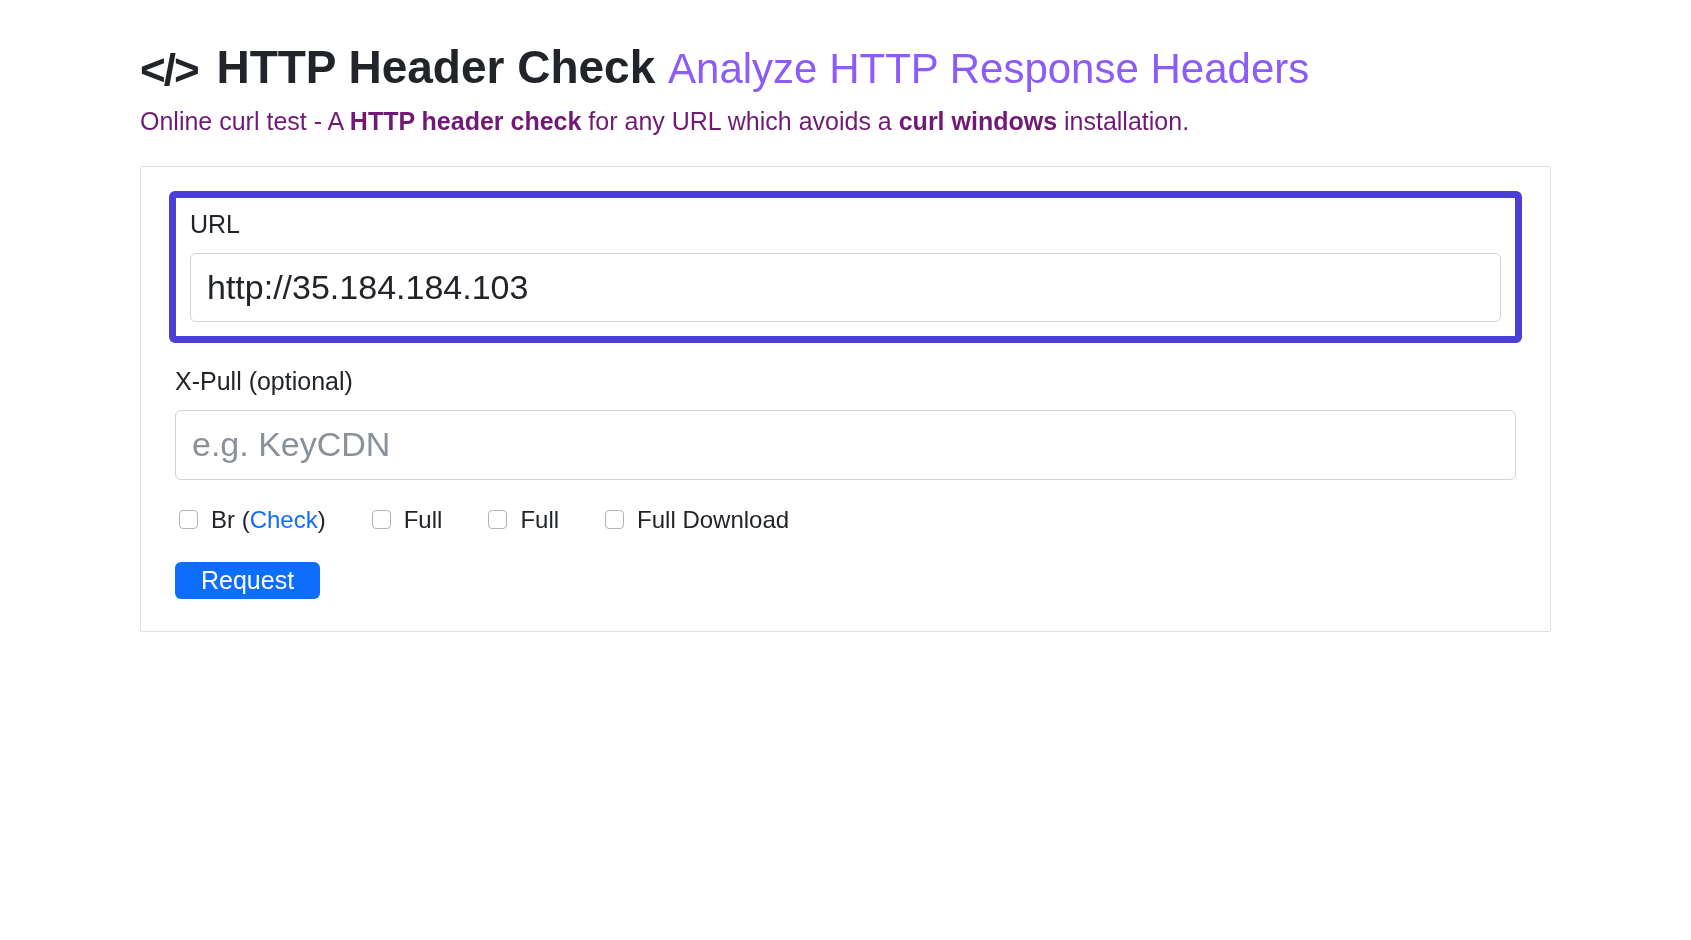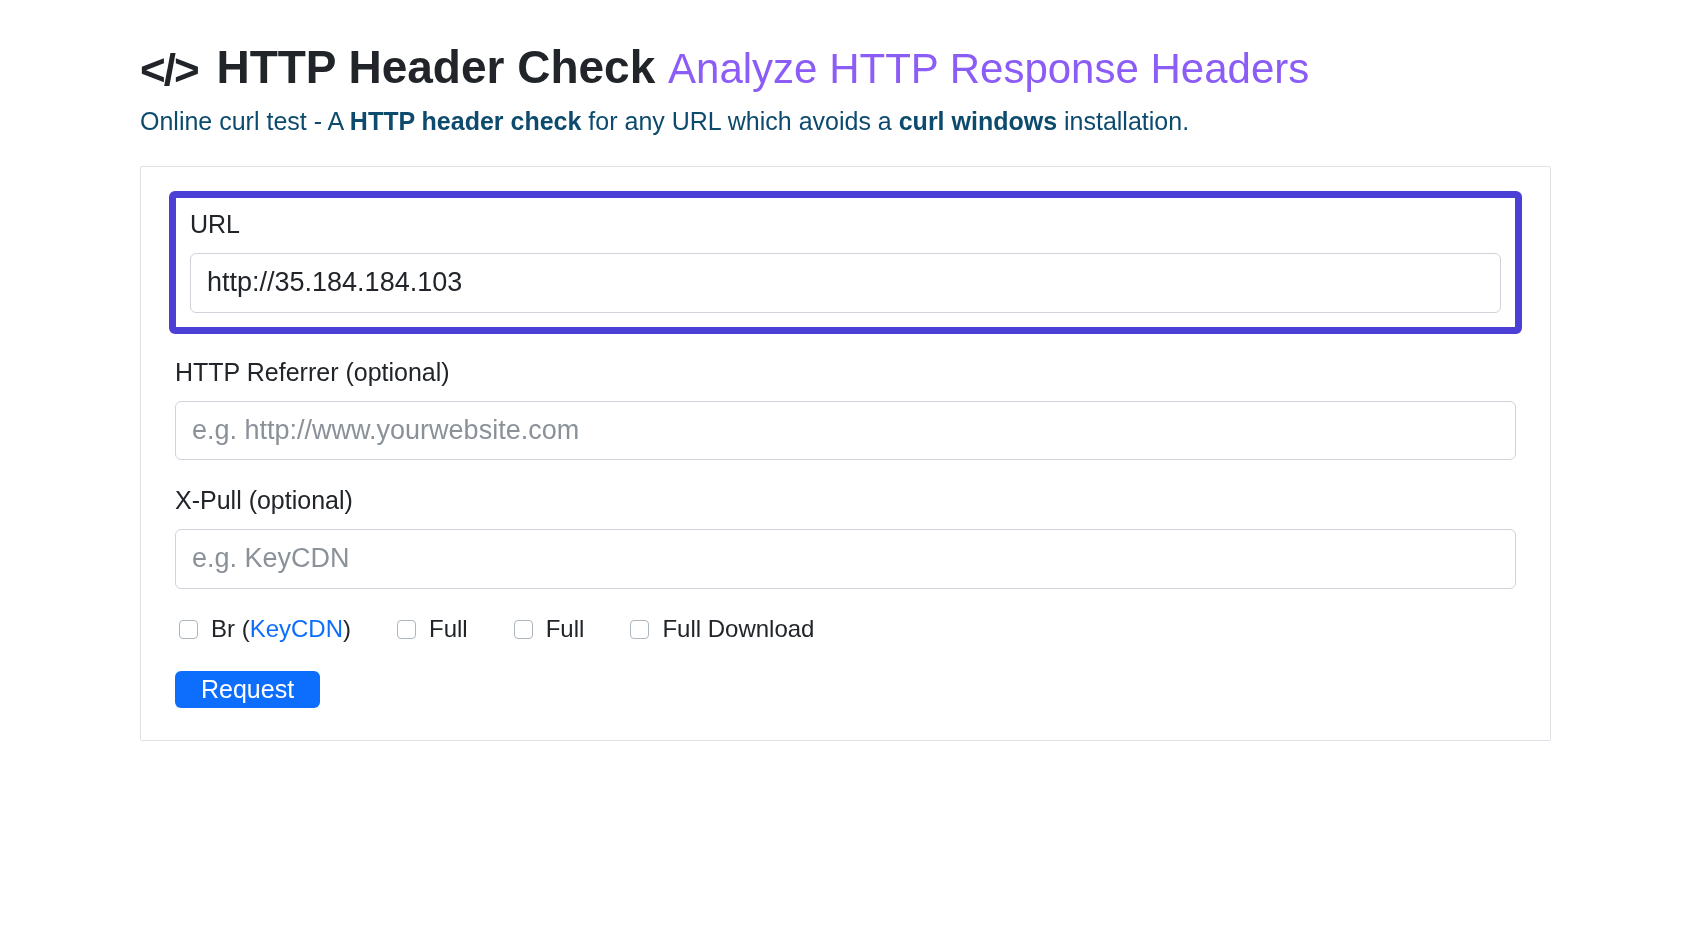--- a/index.html
+++ b/index.html
@@ -24,38 +24,38 @@
   .code-icon {
     font-weight: 700;
     font-size: 44px;
     letter-spacing: -2px;
     vertical-align: -2px;
     margin-right: 6px;
   }
   p.intro {
     font-size: 25px;
     margin: 10px 0 30px 0;
-    color: #0c4a6e;
+    color: #701a75;
   }
   p.intro b { font-weight: 700; }
   .card {
     border: 1px solid #dee2e6;
     border-radius: 2px;
     padding: 30px 34px 32px 34px;
   }
   .form-group { margin-bottom: 26px; }
   .form-label {
     font-size: 25px;
     margin-bottom: 14px;
     display: block;
     color: #212529;
   }
   .form-control {
     width: 100%;
-    font-size: 27px;
+    font-size: 34px;
     padding: 10px 16px;
     border: 1px solid #ced4da;
     border-radius: 6px;
     background: #fff;
     color: #212529;
     line-height: 1.4;
   }
   .form-control::placeholder { color: #8a9199; opacity: 1; }
   .highlight-box {
     border: 7px solid #4b3fd6;
@@ -108,35 +108,31 @@
   <span>Online curl test - A </span><b>HTTP header check</b><span> for any URL which avoids a </span><b>curl windows</b><span> installation.</span>
 </p>
 
 <div class="card">
 
   <div class="highlight-box">
     <label class="form-label">URL</label>
     <input type="text" class="form-control" value="http://35.184.184.103" style="">
   </div>
 
-  <div class="form-group">
-    <label class="form-label">HTTP Referrer (optional)</label>
-    <input type="text" class="form-control" placeholder="e.g. http://www.yourwebsite.com" style="">
-  </div>
 
   <div class="form-group">
     <label class="form-label">X-Pull (optional)</label>
     <input type="text" class="form-control" placeholder="e.g. KeyCDN" style="">
   </div>
 
   <div class="check-row">
     <label class="check-item">
       <input type="checkbox" style="">
       <span>
-        <span>Br (</span><a href="#">KeyCDN</a><span>)</span>
+        <span>Br (</span><a href="#">Check</a><span>)</span>
       </span>
     </label>
     <label class="check-item">
       <input type="checkbox" style="">
       <span>Full</span>
     </label>
     <label class="check-item">
       <input type="checkbox" style="">
       <span>Full</span>
     </label>

